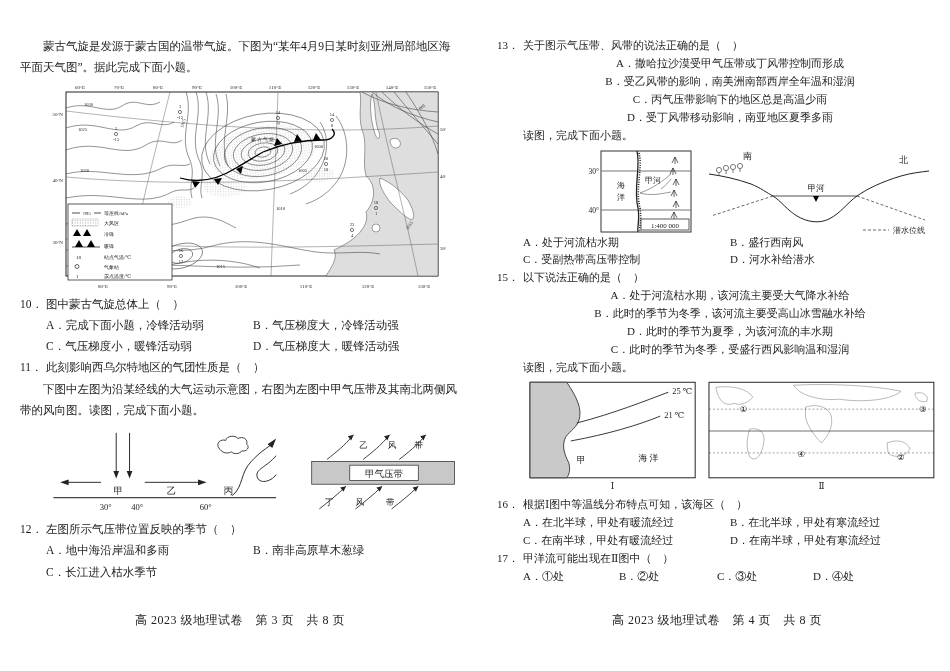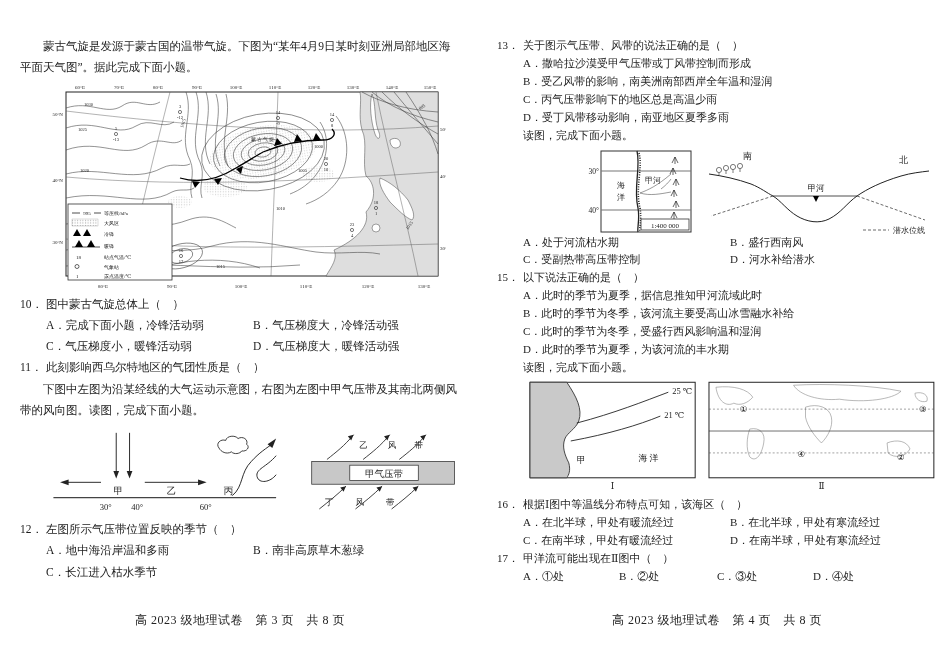--- a/index.html
+++ b/index.html
@@ -10,21 +10,21 @@
   #p4{left:497px;font-size:11px;}
   #p3{padding-top:36px;}
   #p4{padding-top:37px;}
   .intro{line-height:1.85;text-indent:2em;}
   .qline{display:flex;line-height:1.85;}
   #p4 .qline{line-height:1.63;}
   .qnum{flex:0 0 26px;}
   .opts2{display:grid;grid-template-columns:1fr 1fr;padding-left:26px;line-height:1.85;}
   #p4 .opts2{line-height:1.63;}
   .opts1{padding-left:26px;line-height:1.63;}
-  .opts1 div{white-space:nowrap;}
+  .opts1 div{white-space:nowrap;text-align:center;}
   .opts4{display:grid;padding-left:26px;}
   #p3 .opts4{grid-template-columns:105px 94px 101px 1fr;line-height:1.85;}
   #p4 .opts4{grid-template-columns:96px 98px 96px 1fr;line-height:1.63;}
   .readline{padding-left:26px;line-height:1.63;}
   .footer{position:absolute;top:612px;left:0;width:100%;text-align:center;
           font-size:12px;letter-spacing:.5px;color:#222;}
   .figrow{display:flex;align-items:flex-start;}
   svg{display:block;}
   svg text{font-family:"Liberation Serif","DejaVu Serif",serif;fill:#1c1c1c;}
   .iso{fill:none;stroke:#3a3a3a;stroke-width:.55;}
@@ -355,24 +355,24 @@
     <span>B．盛行西南风</span>
     <span>C．受副热带高压带控制</span>
     <span>D．河水补给潜水</span>
   </div>
 
   <div class="qline">
     <span class="qnum">15．</span>
     <span>以下说法正确的是（　）</span>
   </div>
   <div class="opts1">
-    <div>A．此时的季节为夏季，据信息推知甲河流域此时</div>
+    <div>A．处于河流枯水期，该河流主要受大气降水补给</div>
     <div>B．此时的季节为冬季，该河流主要受高山冰雪融水补给</div>
+    <div>D．此时的季节为夏季，为该河流的丰水期</div>
     <div>C．此时的季节为冬季，受盛行西风影响温和湿润</div>
-    <div>D．此时的季节为夏季，为该河流的丰水期</div>
   </div>
   <div class="readline">读图，完成下面小题。</div>
 
   <div class="figrow" style="margin-left:30px;margin-top:2px;gap:8px;">
     <svg width="172" height="112" viewBox="0 0 172 112">
       <rect x="3" y="3" width="166" height="96" fill="none" stroke="#222" stroke-width="1"></rect>
       <path d="M3,3 L40,3 C50,18 56,30 52,42 C49,50 40,54 38,60 C35,68 38,76 42,84 C44,92 42,96 40,99 L3,99 Z" fill="#c9c9c9" stroke="#333" stroke-width=".9"></path>
       <path d="M50,44 C88,34 118,22 142,13" fill="none" stroke="#222" stroke-width=".9"></path>
       <text x="146" y="15" font-size="8.5">25 ℃</text>
       <path d="M44,62 C82,55 112,46 134,37" fill="none" stroke="#222" stroke-width=".9"></path>

